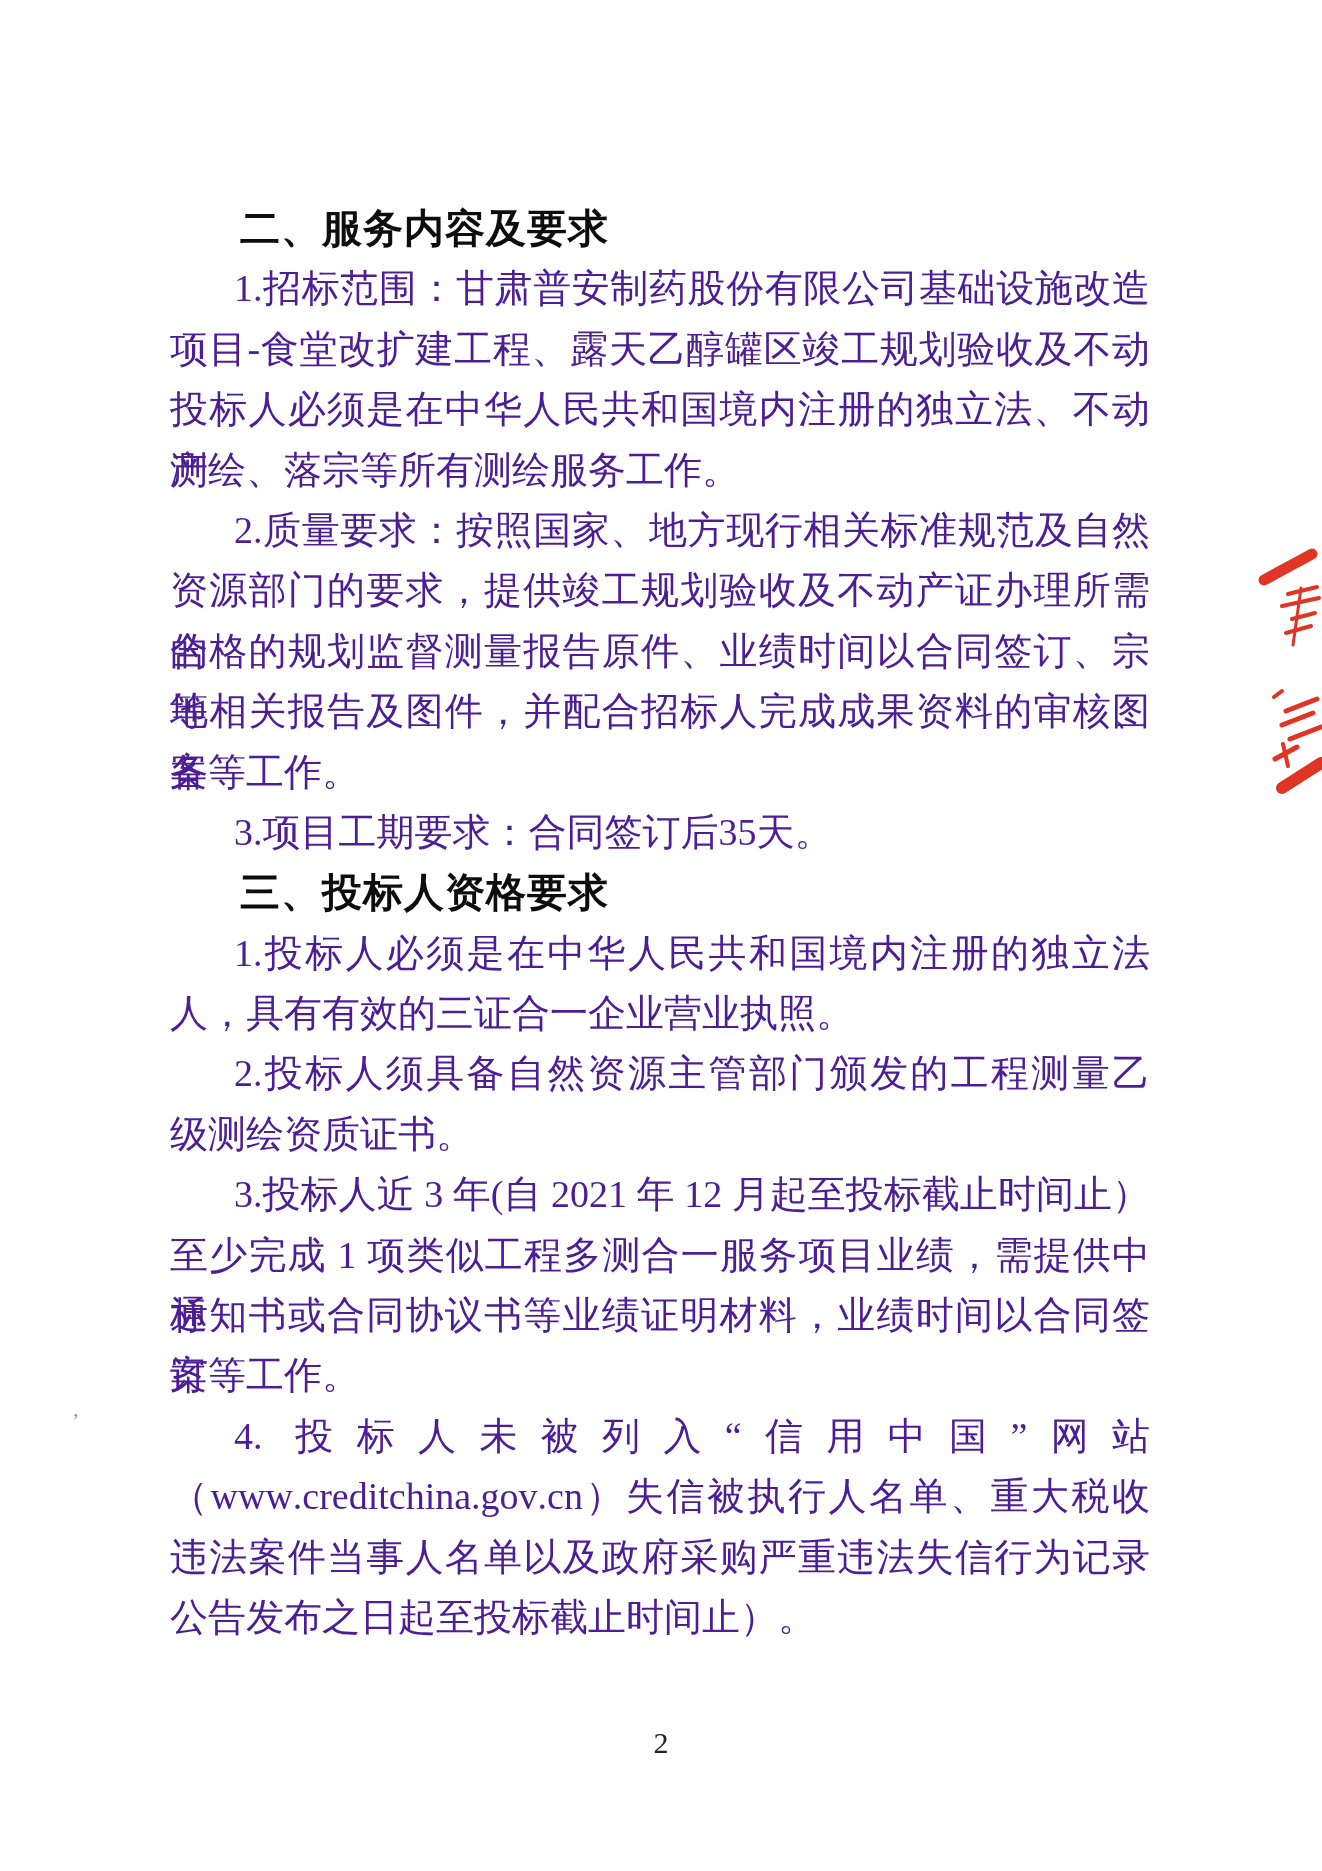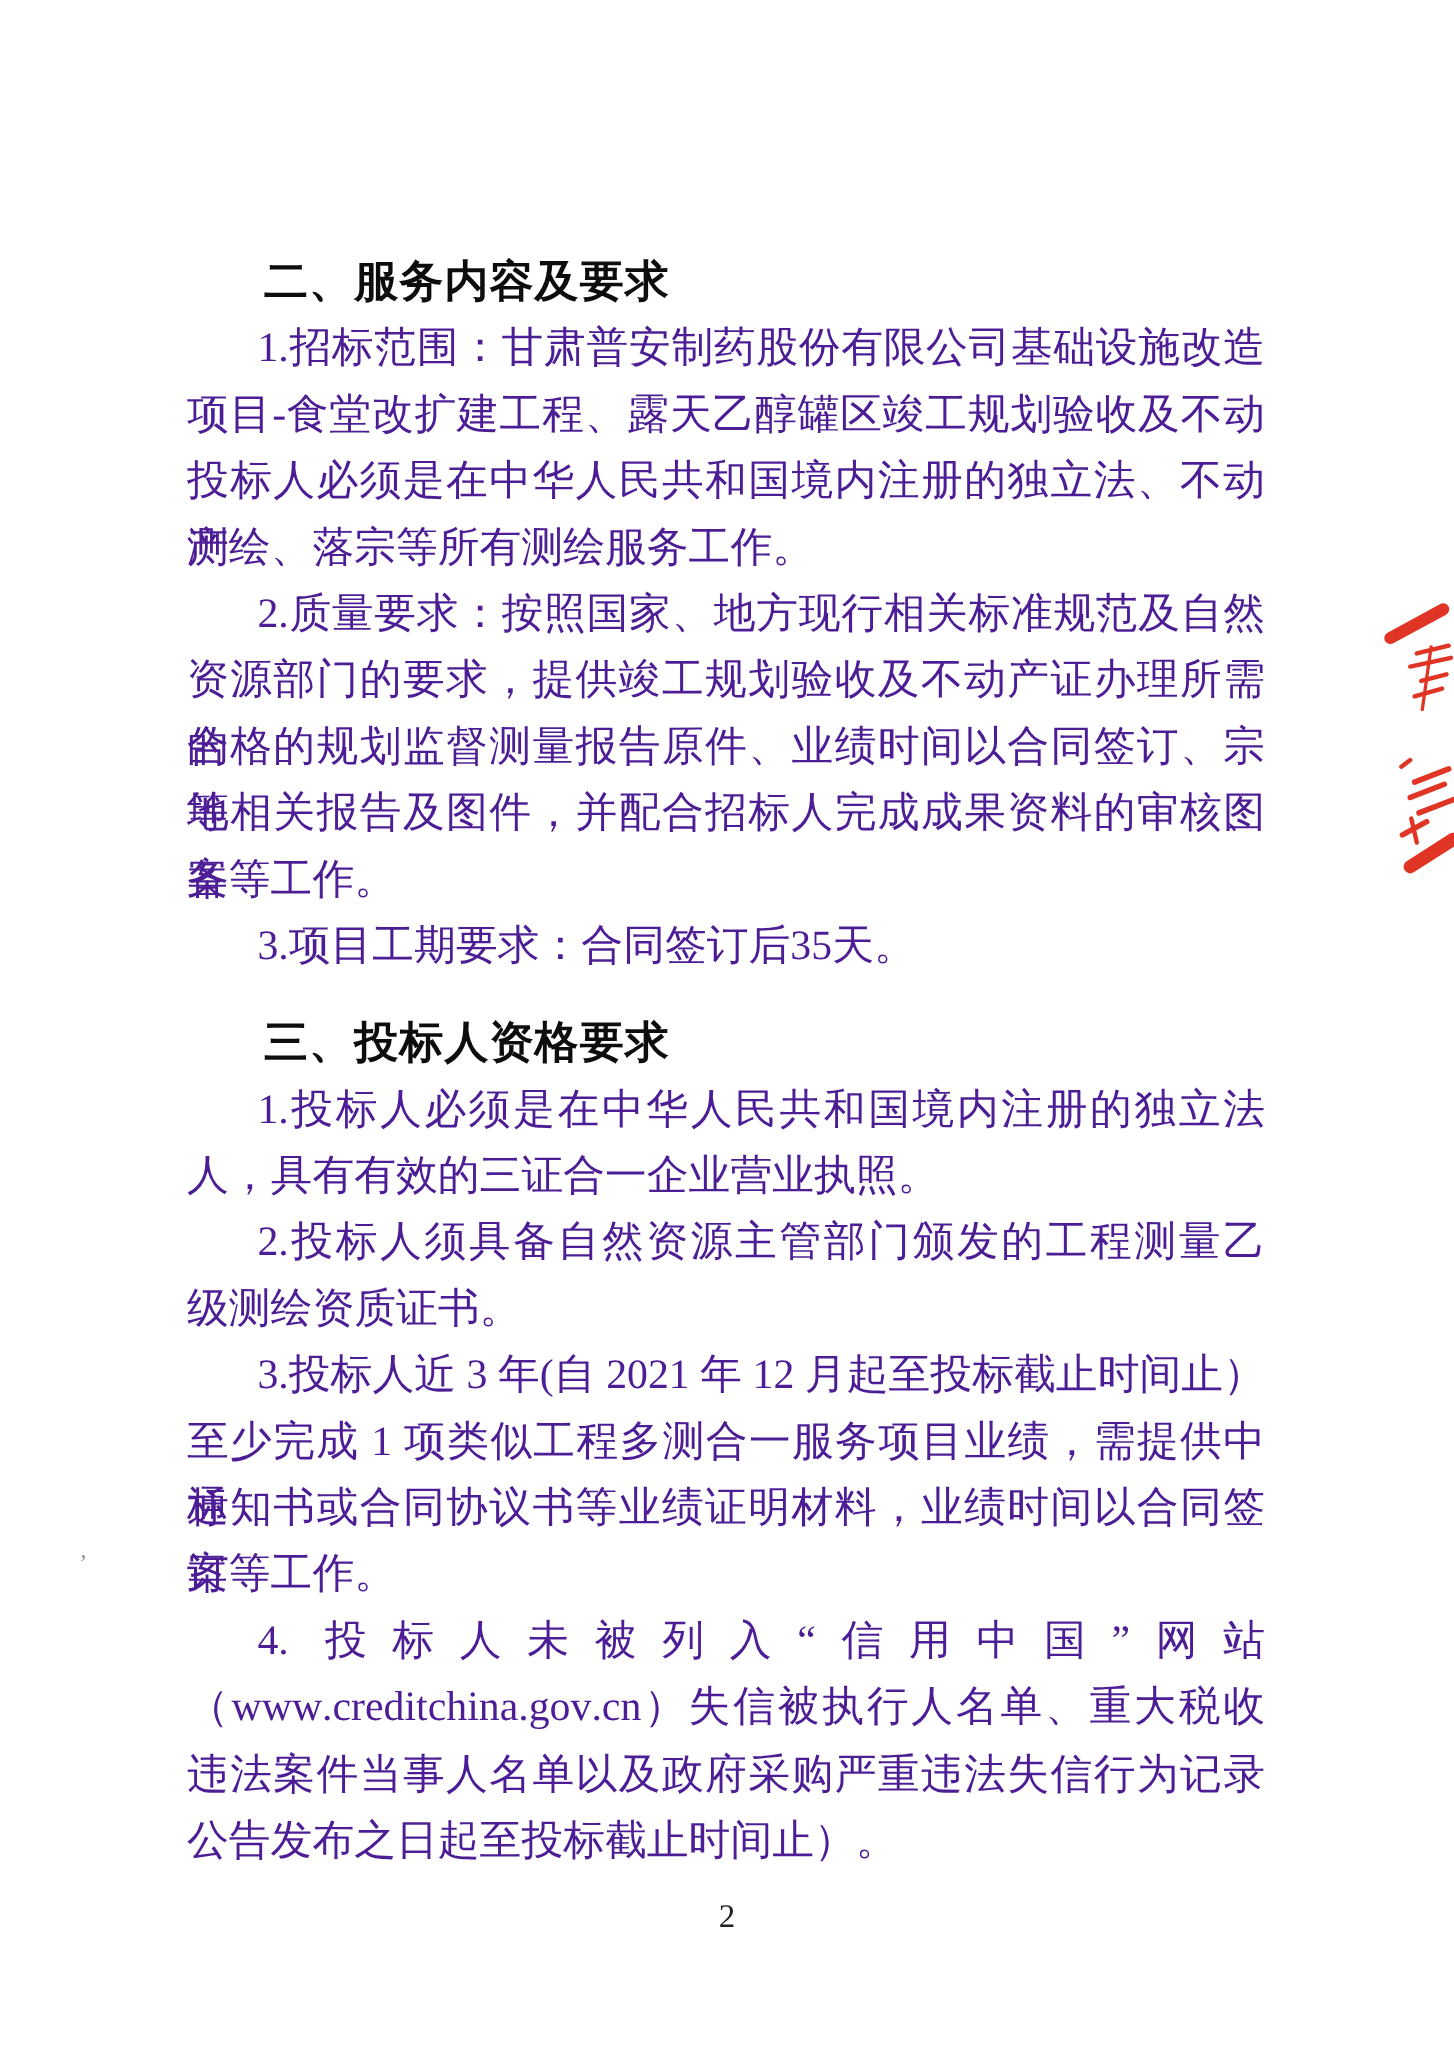--- a/index.html
+++ b/index.html
@@ -24,21 +24,20 @@
   }
   .jf { text-align:justify; text-align-last:justify; }
   .ind { text-indent:64px; }
   .h {
     font-family:"Liberation Sans","DejaVu Sans",sans-serif;
     font-weight:700;
     font-size:40px;
     text-indent:70px;
     letter-spacing:1px;
     color:#0d0d0d;
-    margin-top:28px;
   }
   .page-number {
     position:absolute;
     left:0; top:1726px; width:1322px;
     text-align:center;
     font-size:30px;
     color:#222;
     font-family:"Liberation Serif","DejaVu Serif",serif;
   }
   .seal {

